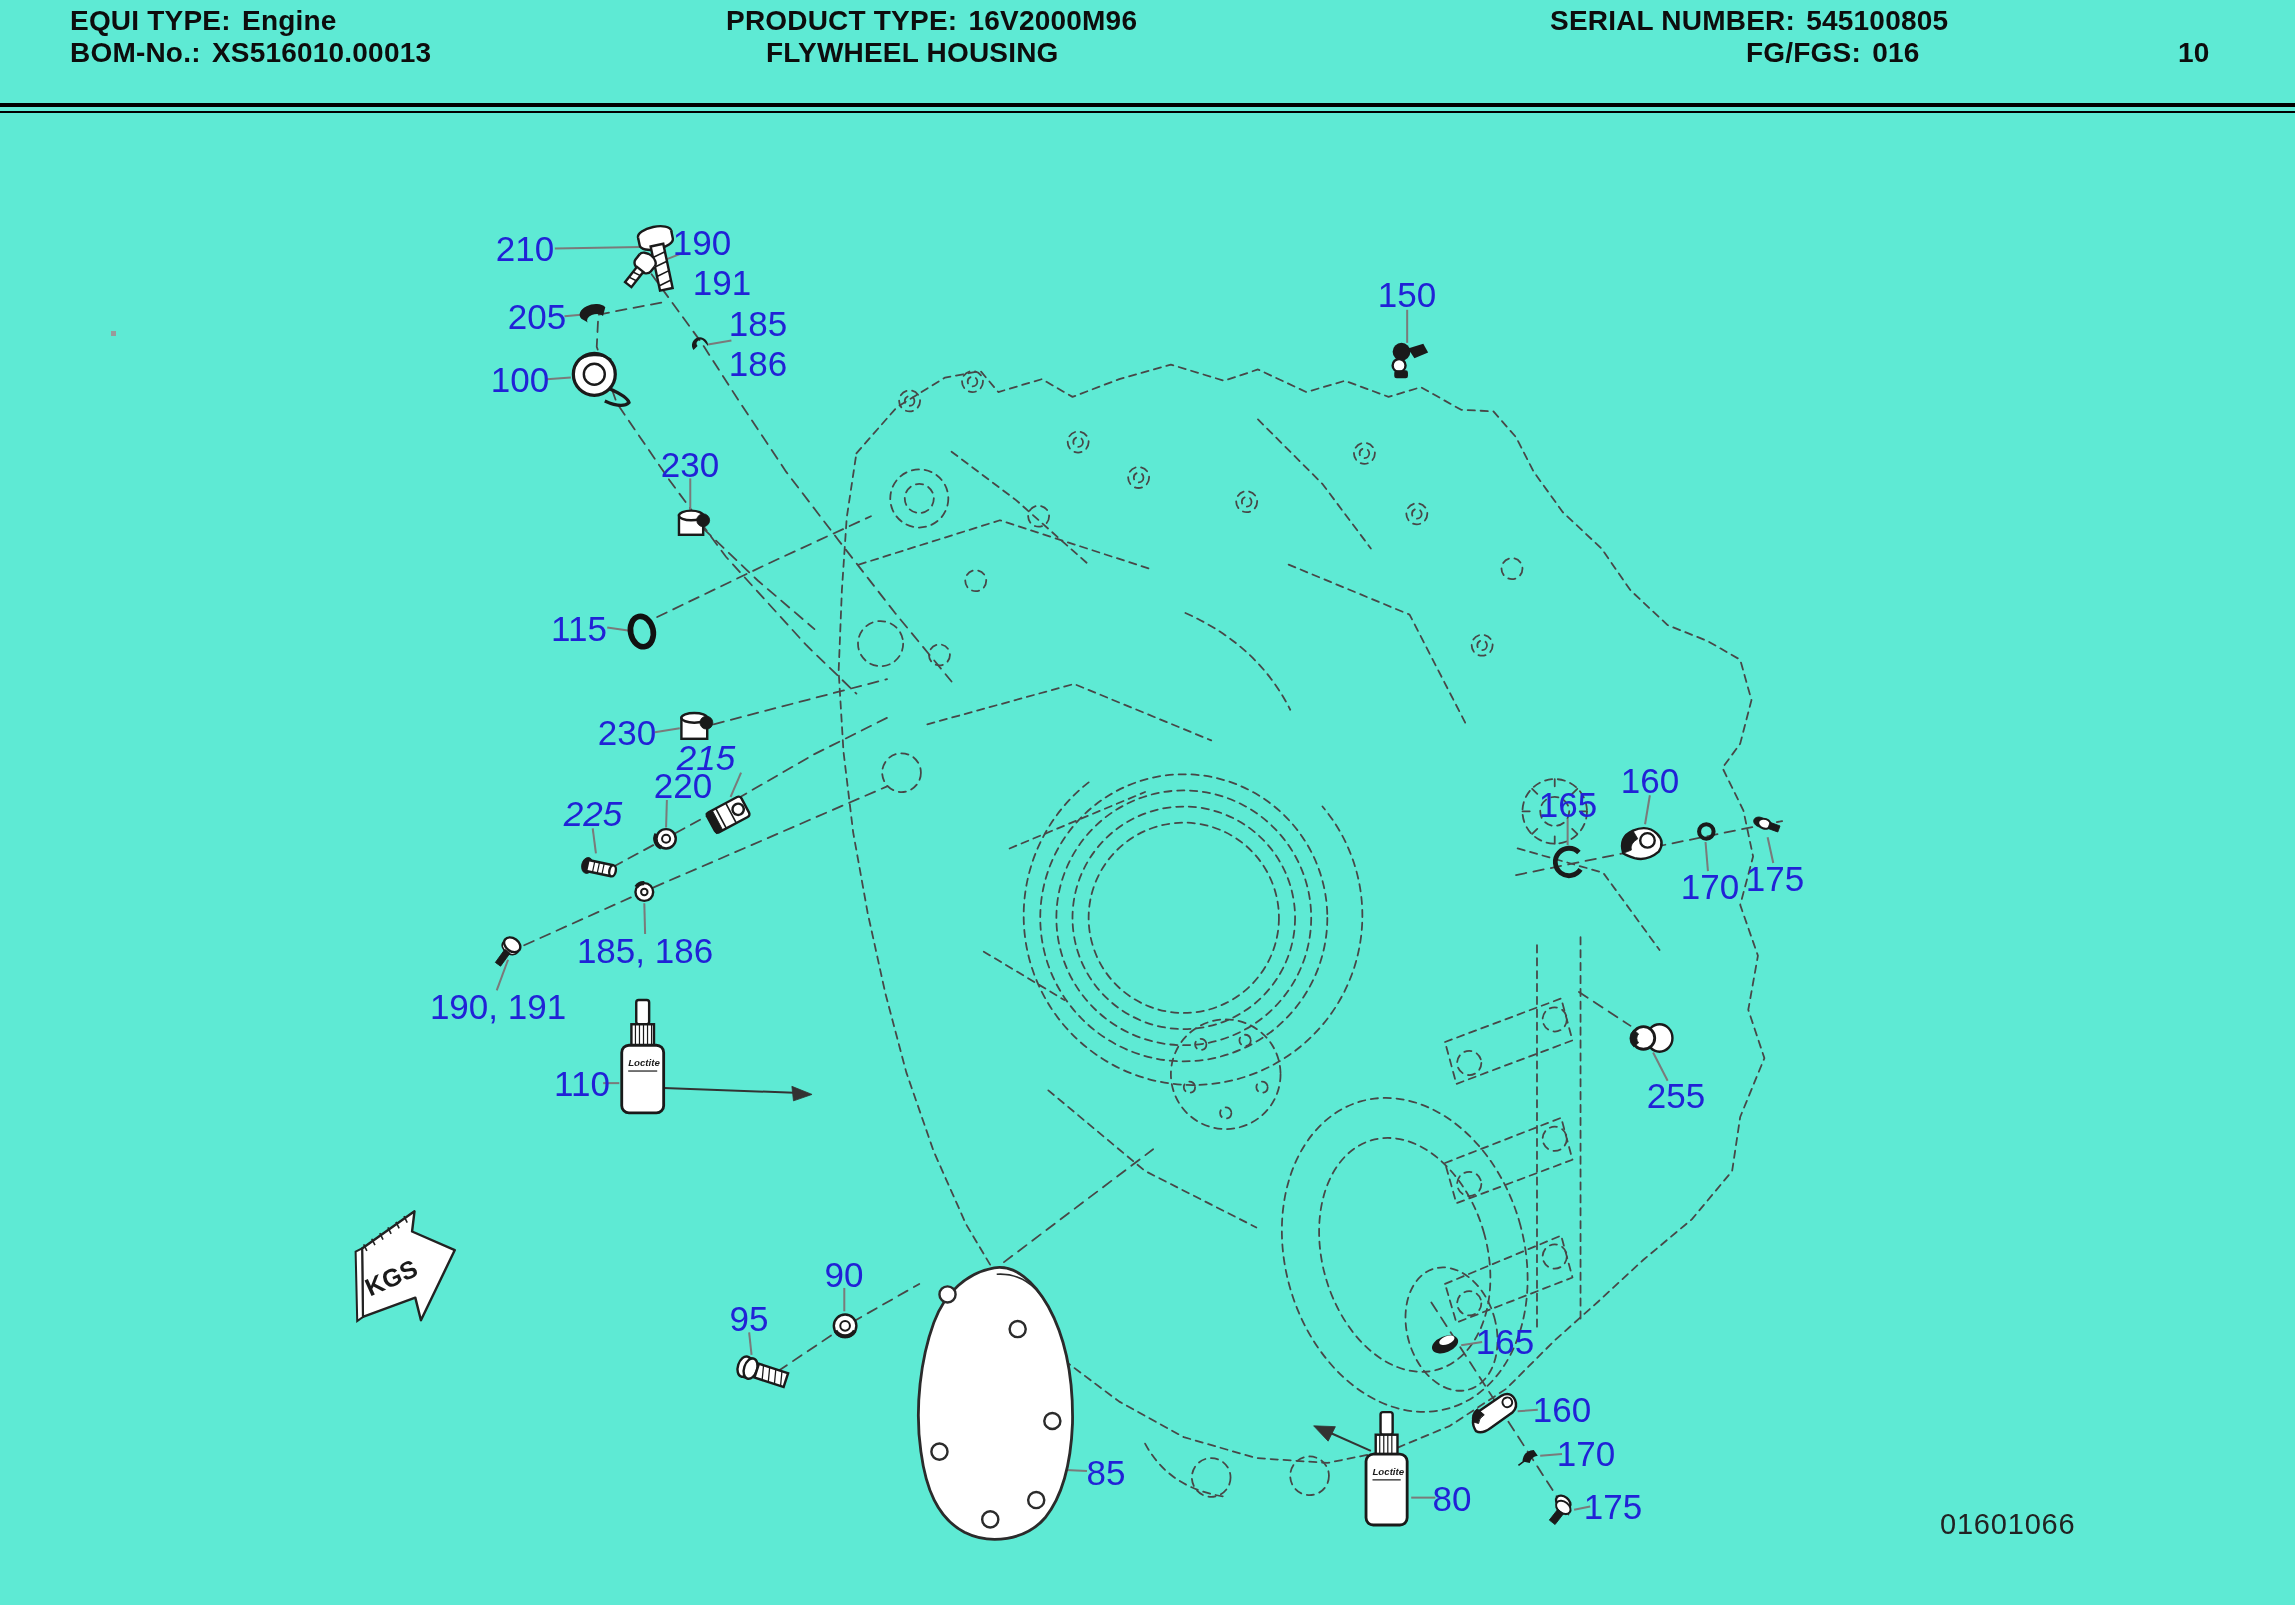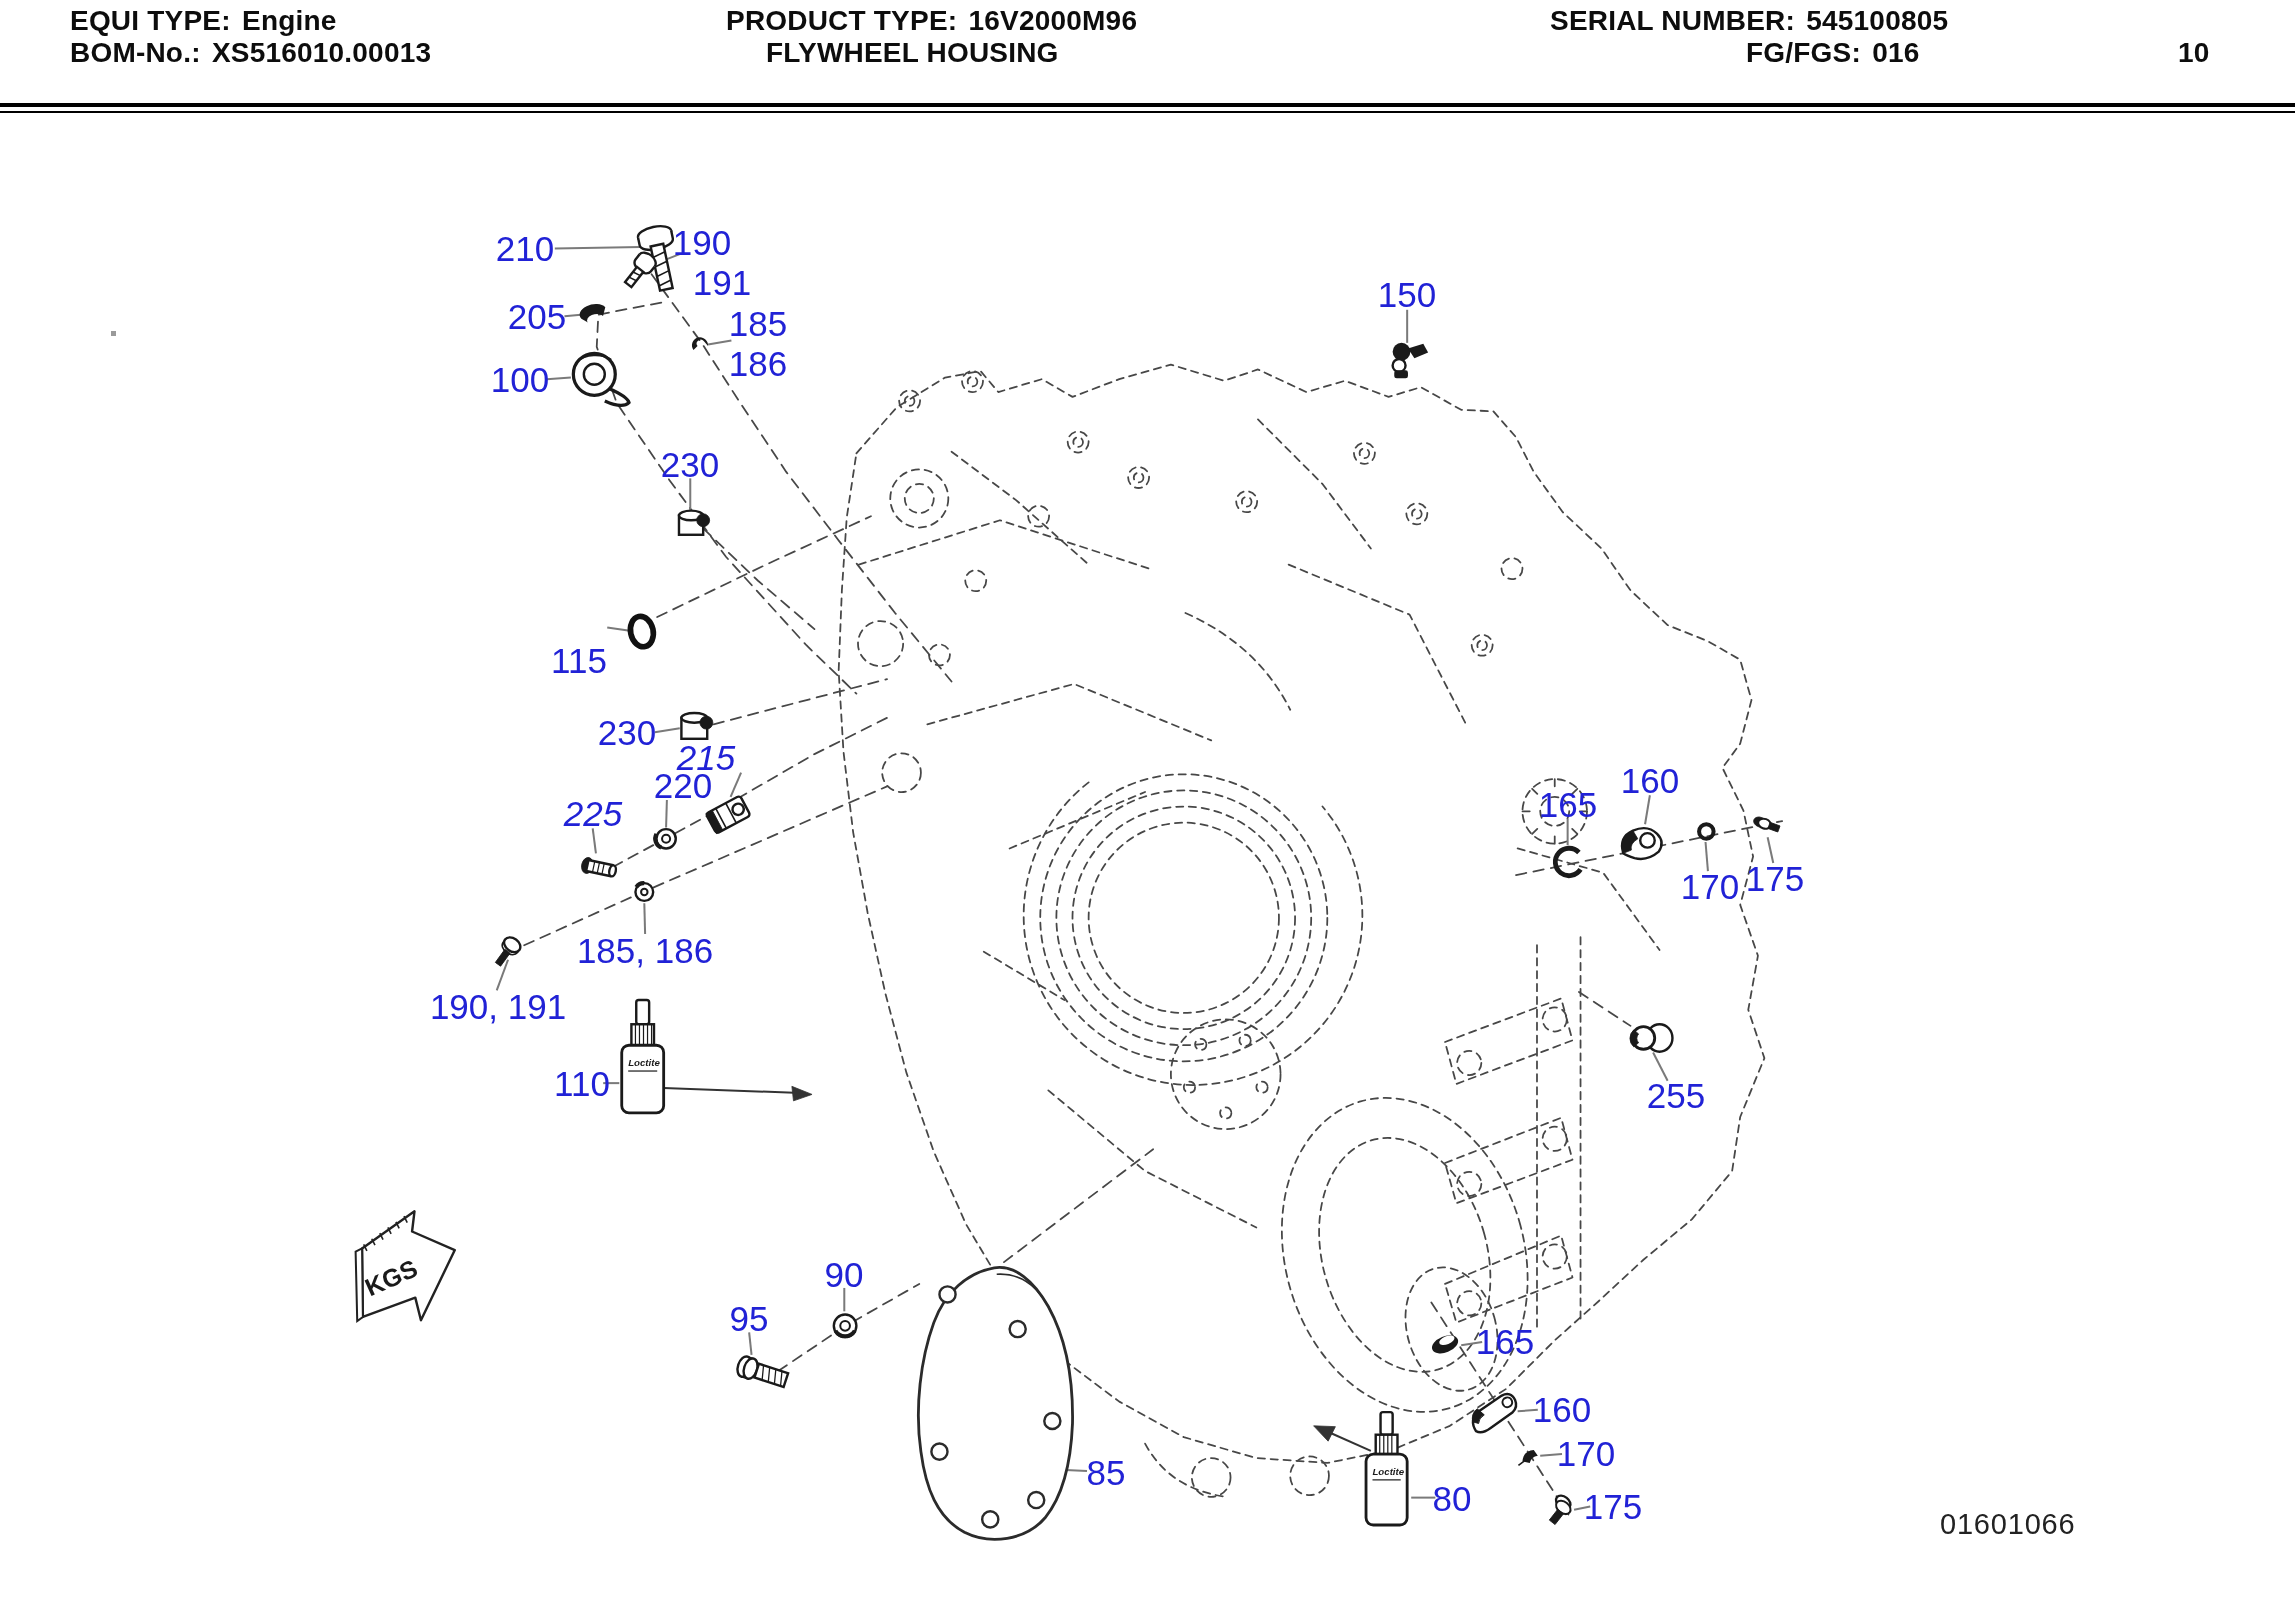--- a/index.html
+++ b/index.html
@@ -1,19 +1,19 @@
 <!DOCTYPE html>
 <html style="--callout-color: #2122d6;font-size:13px"><head>
 <meta charset="utf-8">
 <style>
   html,body{margin:0;padding:0;background:#e8e8e8;}
   .page{
     position:relative;
     width:2295px;height:1605px;
-    background:#ffffff;
+    background:#5eead4;
     font-family:"Liberation Sans", sans-serif;
     overflow:hidden;
   }
   
   .hdr{
     position:absolute;
     font-size:28px;
     font-weight:700;
     color:#0d0d0d;
     white-space:pre;
@@ -395,21 +395,21 @@
   <div style="position:absolute;left:0;top:0;width:100%;height:100%;">
       <div class="callout" style="left: 525px; top: 248px;">210</div>
       <div class="callout" style="left: 702px; top: 242px;">190</div>
       <div class="callout" style="left: 702px; top: 282px; margin-left: 20px;">191</div>
       <div class="callout" style="left: 537px; top: 316px;">205</div>
       <div class="callout" style="left: 758px; top: 323px;">185</div>
       <div class="callout" style="left: 758px; top: 363px;">186</div>
       <div class="callout" style="left: 520px; top: 379px;">100</div>
       <div class="callout" style="left: 690px; top: 464px;">230</div>
       <div class="callout" style="left: 1407px; top: 294px;">150</div>
-      <div class="callout" style="left: 579px; top: 628px; margin-top: 32px;">115</div>
+      <div class="callout" style="left: 579px; top: 628px;">115</div>
       <div class="callout" style="left: 627px; top: 732px;">230</div>
       <div class="callout" style="left: 706px; top: 757px; font-style: italic;">215</div>
       <div class="callout" style="left: 667px; top: 785px; margin-left: 16px;">220</div>
       <div class="callout" style="left: 593px; top: 813px; font-style: italic;">225</div>
       <div class="callout" style="left: 645px; top: 950px;">185, 186</div>
       <div class="callout" style="left: 498px; top: 1006px;">190, 191</div>
       <div class="callout" style="left: 582px; top: 1083px;">110</div>
       <div class="callout" style="left: 1568px; top: 804px;">165</div>
       <div class="callout" style="left: 1650px; top: 780px;">160</div>
       <div class="callout" style="left: 1710px; top: 886px;">170</div>

